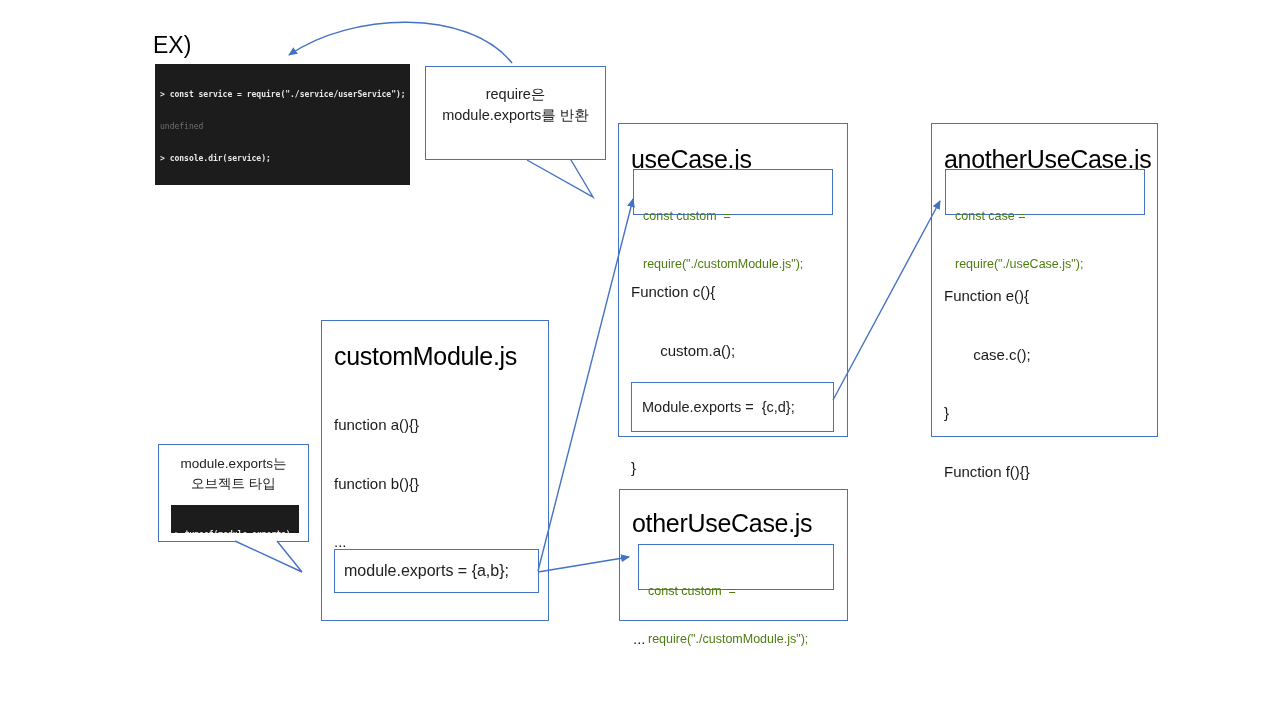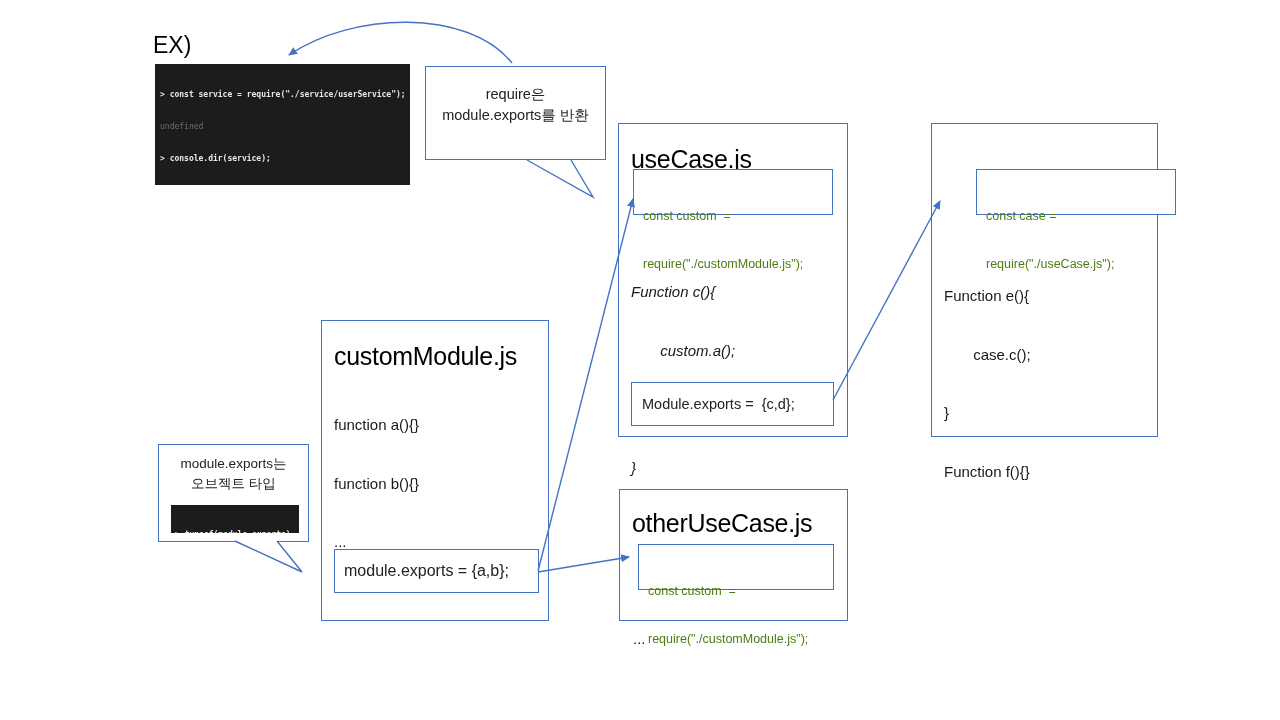--- a/index.html
+++ b/index.html
@@ -100,34 +100,35 @@
       <span>module.exports = {a,b};</span>
     </div>
   </div>
 
   <div class="box" style="left:618px;top:123px;width:230px;height:314px;">
     <div class="title">useCase.js</div>
     <div class="inner-box" style="left:14px;top:45px;width:200px;height:46px;">
       <div>const custom  =</div>
       <div>require("./customModule.js");</div>
     </div>
-    <div class="body-code" style="left:12px;top:119px;font-style:italic;">
+    <div class="body-code" style="left:12px;top:119px;">
       <div>Function c(){</div>
       <div>       custom.a();</div>
       <div>       ...</div>
       <div>}</div>
       <div>Function d(){}</div>
     </div>
-    <div class="exports-box" style="left:12px;top:258px;width:203px;height:44px;font-size:14.5px;">
+    <div class="exports-box" style="left:12px;top:258px;width:203px;height:50px;font-size:14.5px;">
       <span>Module.exports =  {c,d};</span>
     </div>
   </div>
 
   <div class="box" style="left:931px;top:123px;width:227px;height:314px;">
-    <div class="inner-box" style="left:13px;top:45px;width:200px;height:46px;margin-left:31px;">
+    <div class="title">anotherUseCase.js</div>
+    <div class="inner-box" style="left:13px;top:45px;width:200px;height:46px;">
       <div>const case =</div>
       <div>require("./useCase.js");</div>
     </div>
     <div class="body-code" style="left:12px;top:123px;">
       <div>Function e(){</div>
       <div>       case.c();</div>
       <div>}</div>
       <div>Function f(){}</div>
     </div>
   </div>

